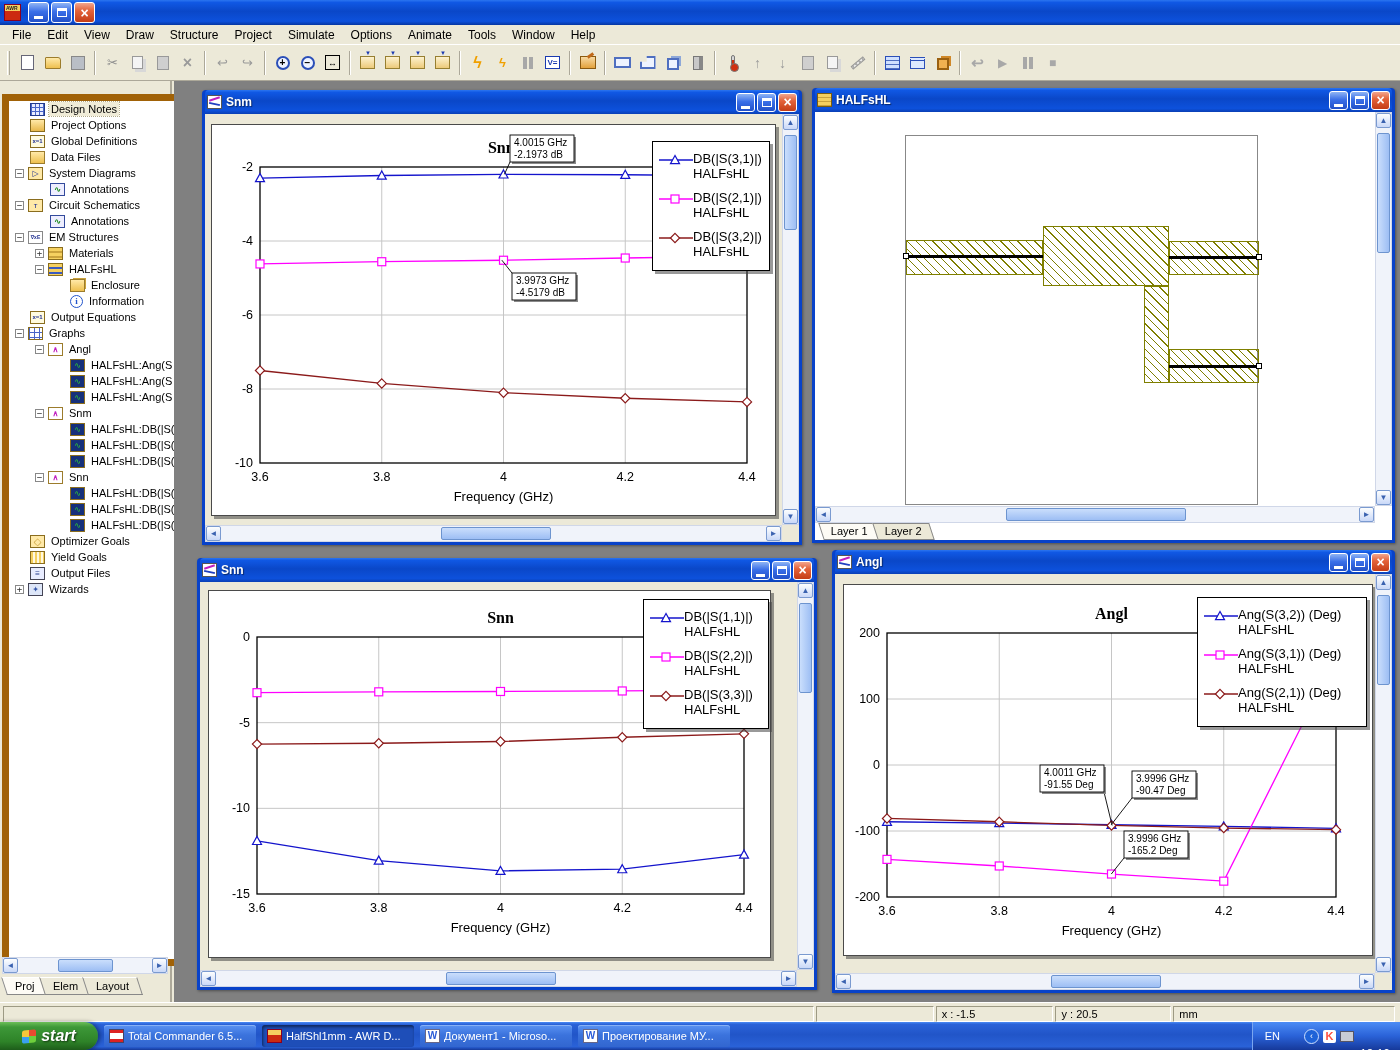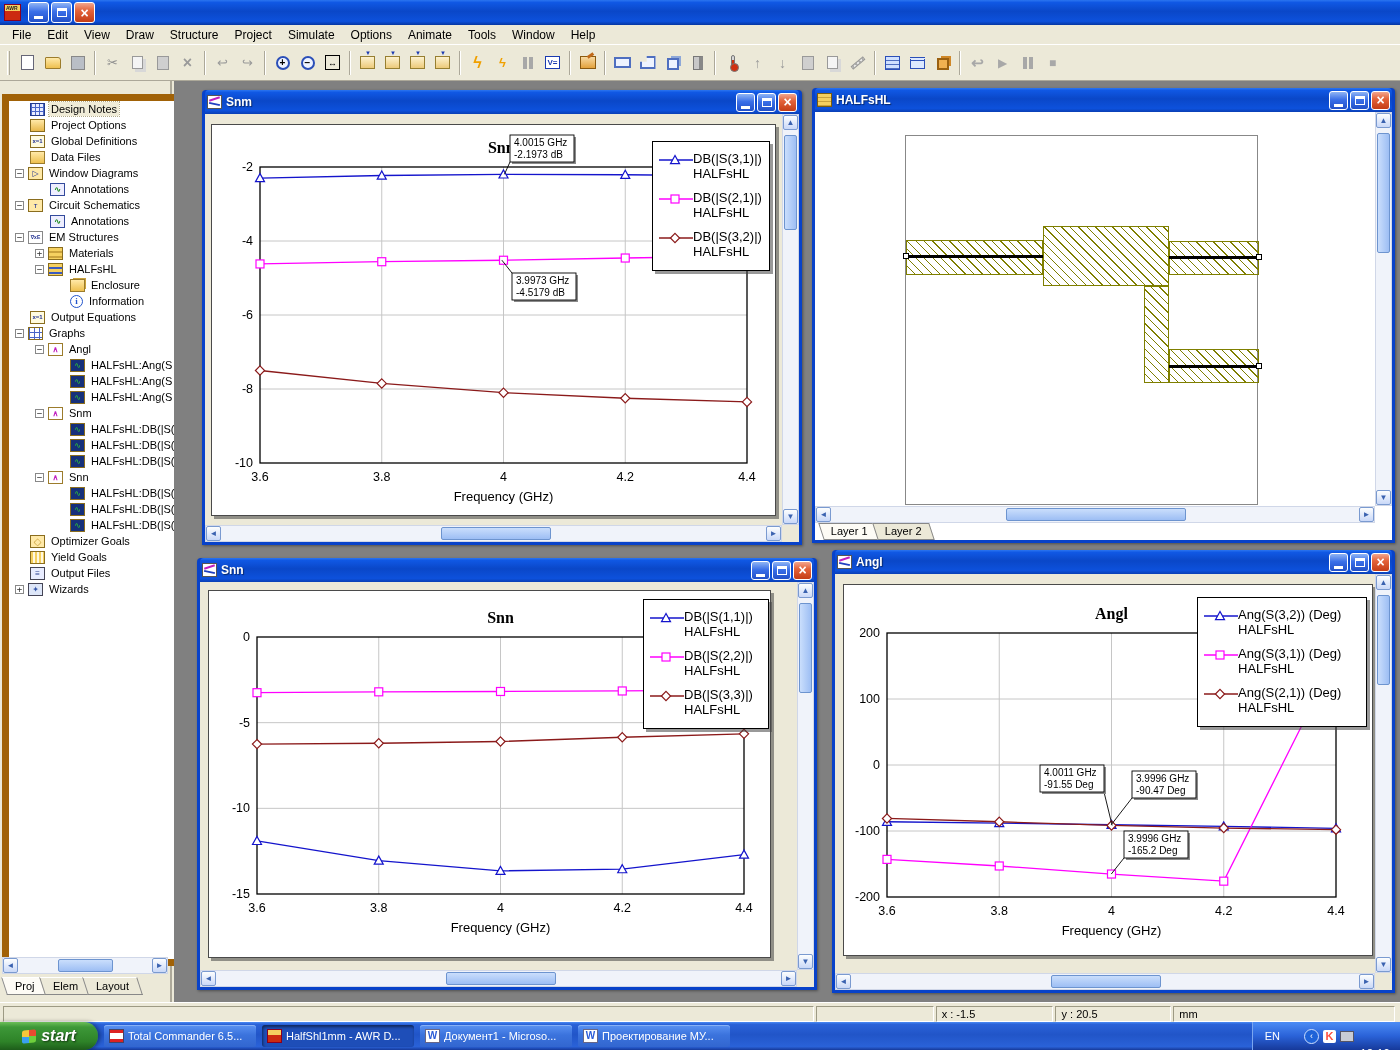--- a/index.html
+++ b/index.html
@@ -363,21 +363,21 @@
           <div class="trow">
             <span style="width: 6px; flex: 0 0 auto;"></span>
             <span class="texp-sp"></span>
             <span class="ticon t-folder"></span>
             <span class="tlabel">Data Files</span>
           </div>
           <div class="trow">
             <span style="width: 6px; flex: 0 0 auto;"></span>
             <span class="texp">−</span>
             <span class="ticon t-sys">▷</span>
-            <span class="tlabel">Window Diagrams</span>
+            <span class="tlabel">System Diagrams</span>
           </div>
           <div class="trow">
             <span style="width: 26px; flex: 0 0 auto;"></span>
             <span class="texp-sp"></span>
             <span class="ticon t-annot">∿</span>
             <span class="tlabel">Annotations</span>
           </div>
           <div class="trow">
             <span style="width: 6px; flex: 0 0 auto;"></span>
             <span class="texp">−</span>

